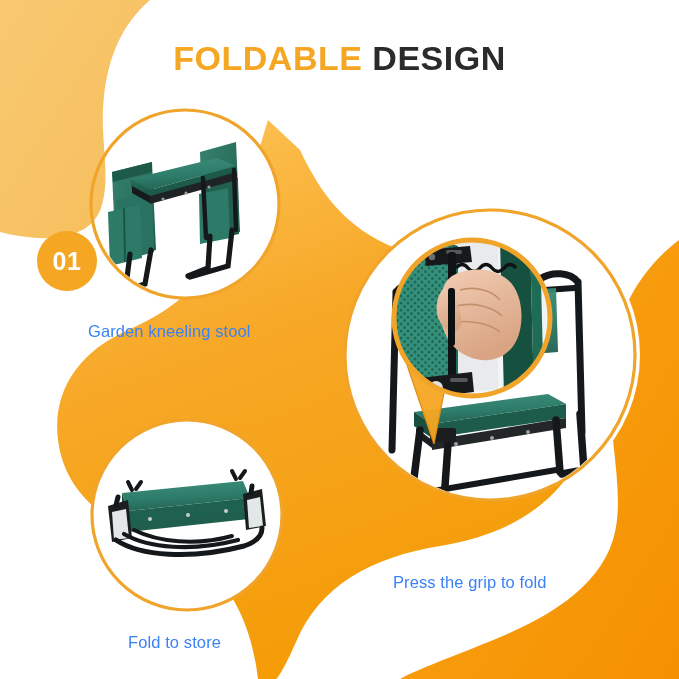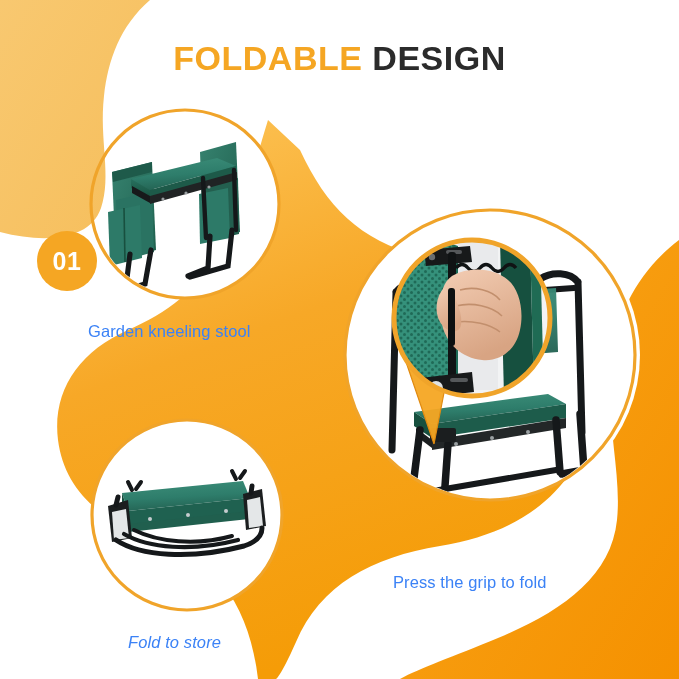--- a/index.html
+++ b/index.html
@@ -45,21 +45,21 @@
     position:absolute;
     z-index:6;
     font-size:16.5px;
     font-weight:normal;
     color:#3b82f6;
     letter-spacing:0.1px;
     white-space:nowrap;
   }
   #caption-01{ left:88px;  top:322px; }
   #caption-02{ left:393px; top:532px;margin-top:41px; }
-  #caption-03{ left:128px; top:633px;font-style:italic; }
+  #caption-03{ left:128px; top:633px; }
 
   
   .badge{
     position:absolute;
     z-index:7;
     width:60px; height:60px;
     border-radius:50%;
     background:#F5A623;
     color:#ffffff;
     font-size:25px;

